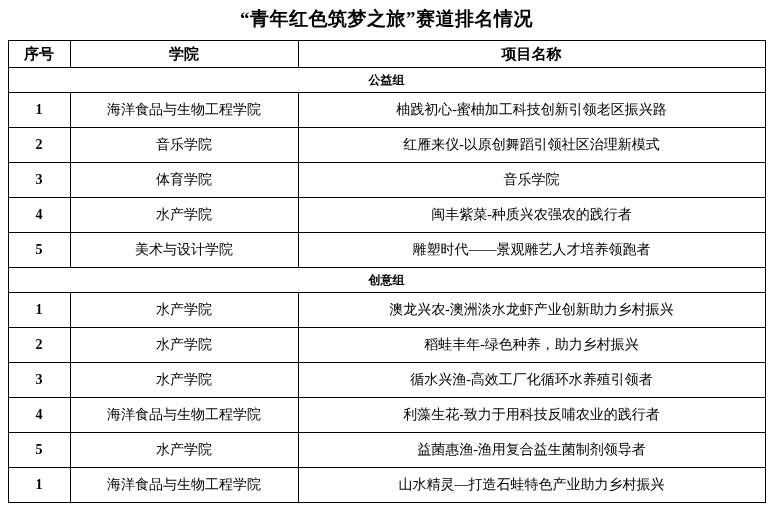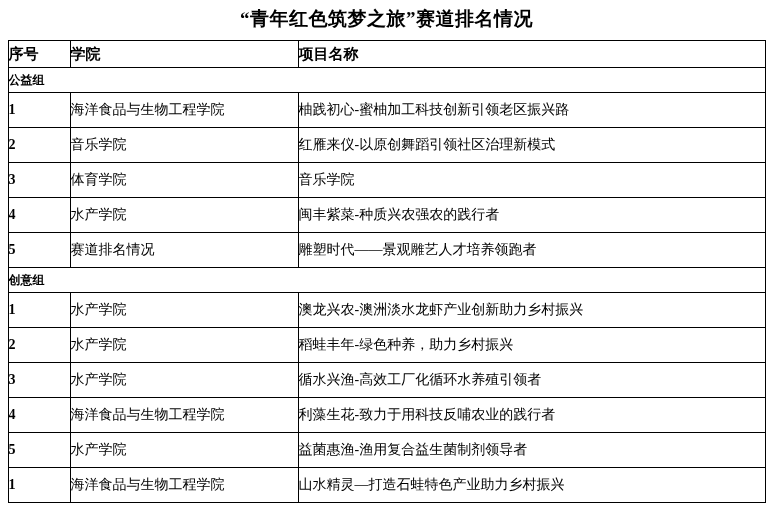--- a/index.html
+++ b/index.html
@@ -32,20 +32,21 @@
   table.rank-table {
     border-collapse: collapse;
     width: 757px;
     margin: 0 auto;
     table-layout: fixed;
   }
   table.rank-table td,
   table.rank-table th {
     border: 1px solid #000000;
     padding: 0;
+    text-align: center;
     vertical-align: middle;
     font-size: 14px;
     font-family: "Liberation Serif", "DejaVu Serif", serif;
   }
   .col-no { width: 62px; }
   .col-college { width: 228px; }
   .col-project { width: 467px; }
 
   tr.head-row td {
     height: 26px;
@@ -104,21 +105,21 @@
         <td>体育学院</td>
         <td>音乐学院</td>
       </tr>
       <tr class="data-row">
         <td class="cell-no">4</td>
         <td>水产学院</td>
         <td>闽丰紫菜-种质兴农强农的践行者</td>
       </tr>
       <tr class="data-row">
         <td class="cell-no">5</td>
-        <td>赛道排名情况</td>
+        <td>美术与设计学院</td>
         <td>雕塑时代——景观雕艺人才培养领跑者</td>
       </tr>
 
       <tr class="group-row">
         <td colspan="3">创意组</td>
       </tr>
       <tr class="data-row">
         <td class="cell-no">1</td>
         <td>水产学院</td>
         <td>澳龙兴农-澳洲淡水龙虾产业创新助力乡村振兴</td>

